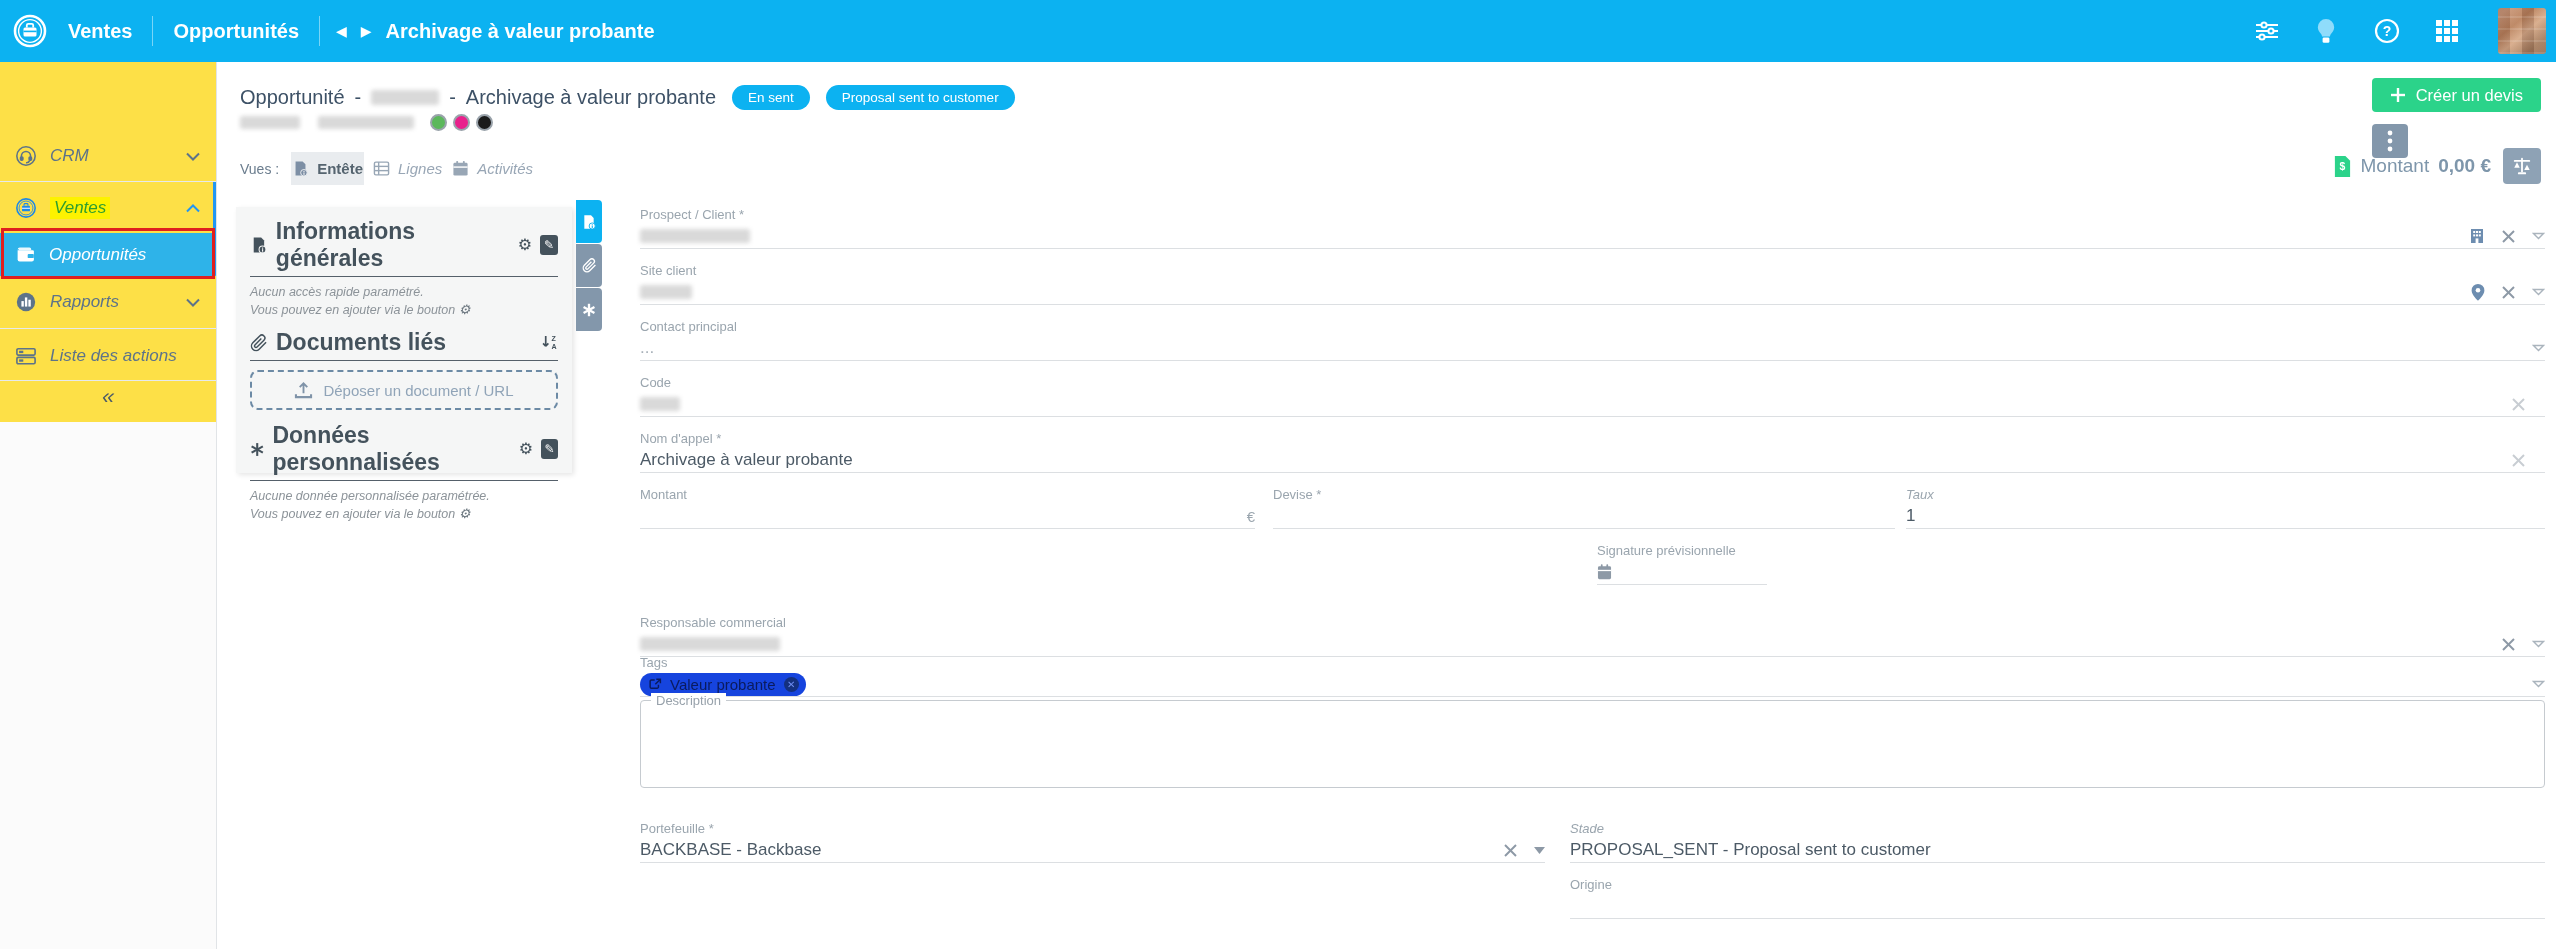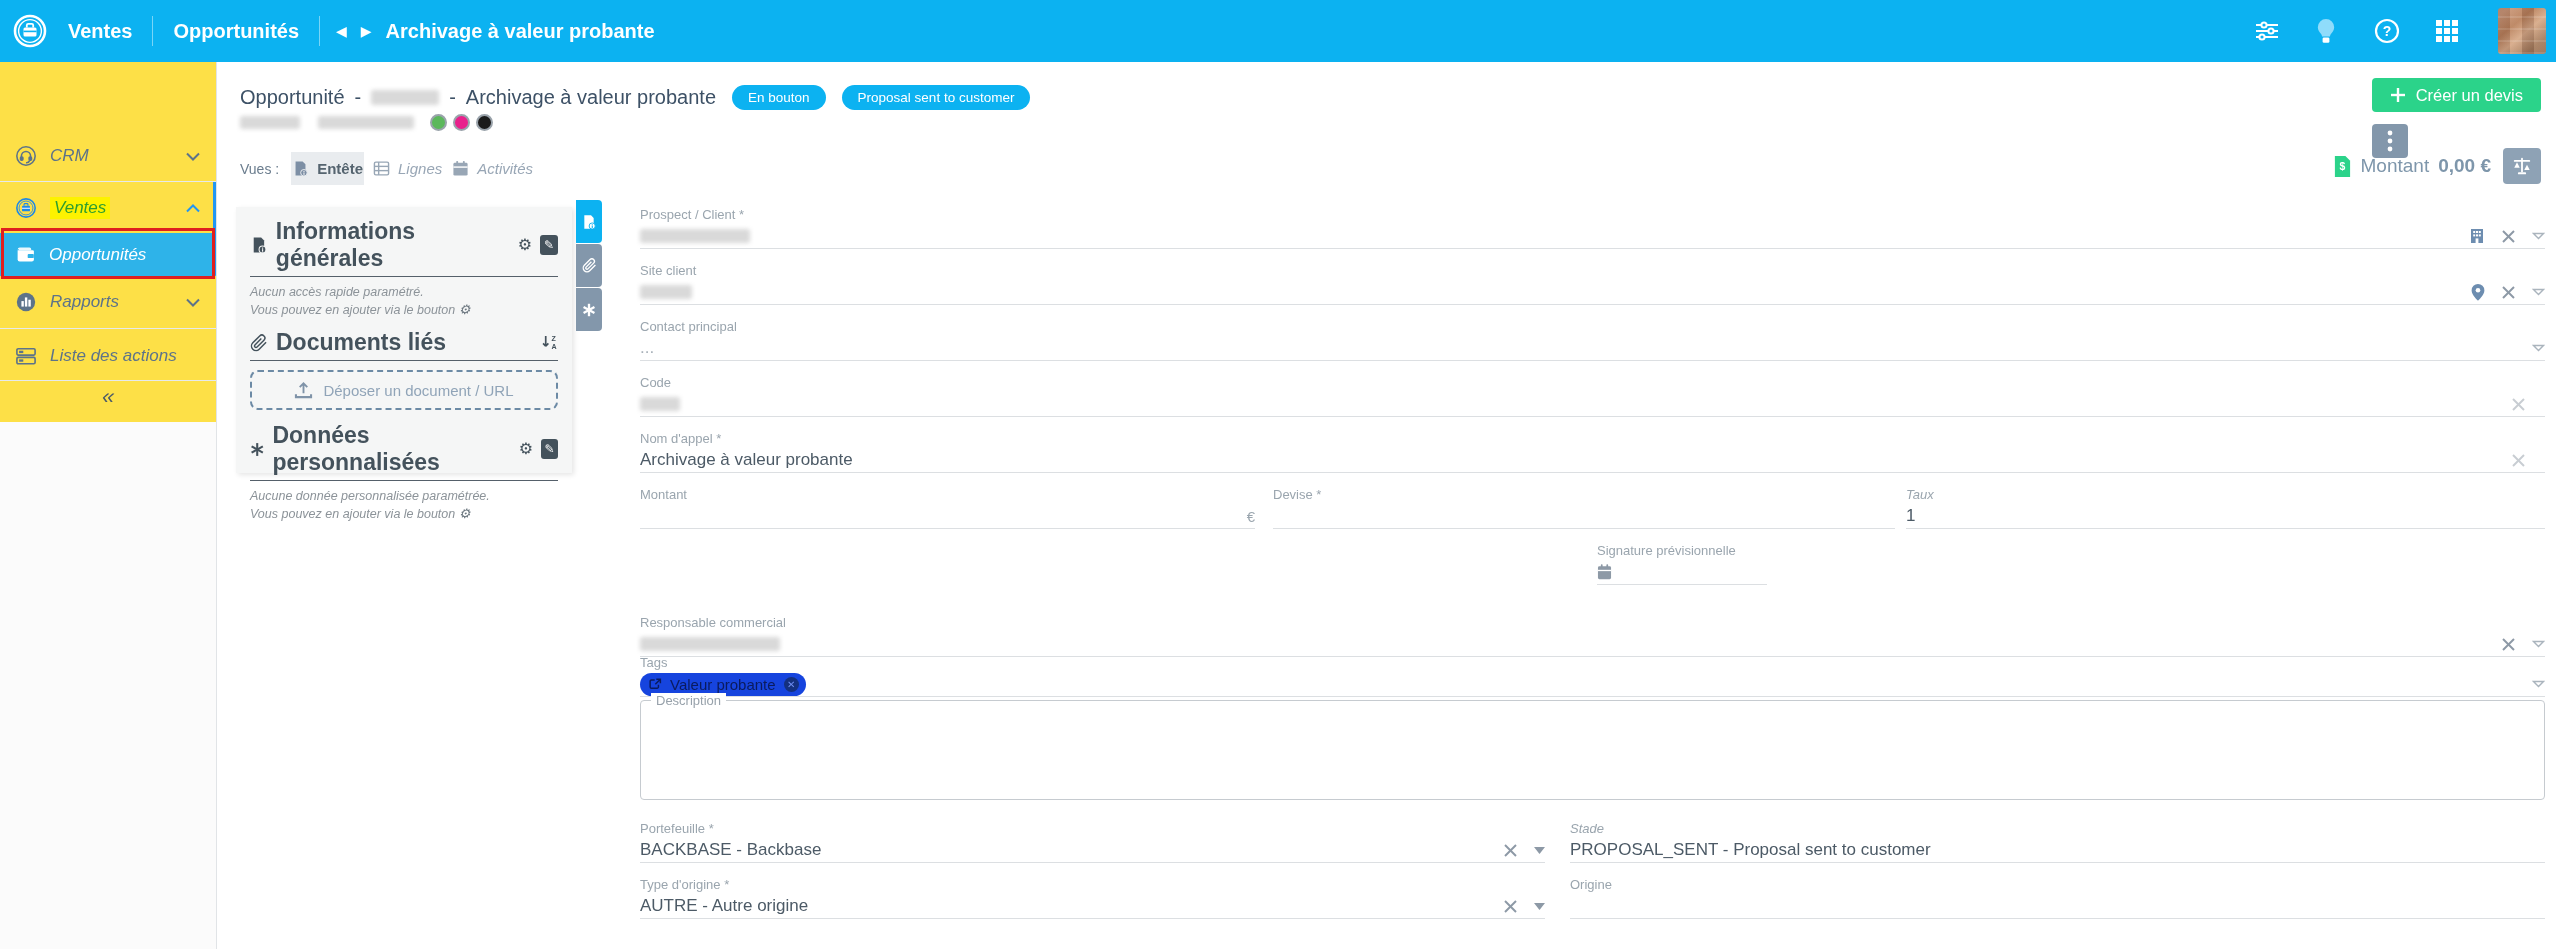--- a/index.html
+++ b/index.html
@@ -104,21 +104,21 @@
   .ficons { margin-left:auto; display:flex; align-items:center; gap:17px; }
   .sfx { margin-left:auto; color:#9aa5ae; font-size:15px; }
   .ic { cursor:pointer; }
   .uline-short { position:absolute; left:0; top:50px; width:170px; border-top:1px solid #dcdfe2; }
 
   .tagpill { display:inline-flex; align-items:center; gap:8px; background:#1644de; color:#0a1b5e;
              height:23px; border-radius:12px; padding:0 7px 0 9px; font-size:15px; cursor:pointer; }
   .tag-x { width:15px; height:15px; border-radius:50%; background:#14307f; color:#6e8df2;
            font-size:10px; display:flex; align-items:center; justify-content:center; cursor:pointer; }
 
-  .desc-set { position:absolute; left:0; right:0; top:502px; height:100px;
+  .desc-set { position:absolute; left:0; right:0; top:502px; height:88px;
               border:1px solid #c6cbd0; border-radius:4px; }
   .desc-legend { position:absolute; left:10px; top:-8px; background:#fff; padding:0 5px;
                  font-size:13px; color:#98a2ab; }
 </style>
 </head>
 <body>
 
 <div class="topbar">
   <span class="tb-logo">
     <svg width="36" height="36" viewBox="0 0 36 36">
@@ -266,21 +266,21 @@
 </div>
 
 <div class="main">
 
   <div class="pg-title">
     <span>Opportunité</span>
     <span>-</span>
     <span class="rd" style="width:68px;height:15px;"></span>
     <span>-</span>
     <span>Archivage à valeur probante</span>
-    <span class="badge">En bouton</span>
+    <span class="badge">En sent</span>
     <span class="badge">Proposal sent to customer</span>
   </div>
 
   <div class="subline">
     <span class="rd" style="width:60px;height:13px;"></span>
     <span class="rd" style="width:96px;height:13px;margin-left:12px;margin-right:10px;"></span>
     <span class="dot" style="background:#5cb85c;"></span>
     <span class="dot" style="background:#e9218c;"></span>
     <span class="dot" style="background:#1b1b1b;"></span>
   </div>
@@ -636,38 +636,19 @@
         </span>
       </div>
     </div>
     <div class="fld" style="left:930px;right:0;top:614px;">
       <div class="lbl it">Stade</div>
       <div class="vrow">
           <span class="val">PROPOSAL_SENT - Proposal sent to customer</span>
         </div>
     </div>
 
-    <div class="fld" style="left:0;width:905px;top:670px;">
-      <div class="lbl">Type d'origine *</div>
-      <div class="vrow">
-        <span class="val">AUTRE - Autre origine</span>
-        <span class="ficons">
-          <span class="ic">
-            <svg width="13" height="13" viewBox="0 0 13 13" stroke="#8d99a6" stroke-width="2">
-                <line x1="1" y1="1" x2="12" y2="12"></line>
-                <line x1="12" y1="1" x2="1" y2="12"></line>
-              </svg>
-          </span>
-          <span class="ic">
-            <svg width="11" height="7" viewBox="0 0 11 7" fill="#8d99a6">
-                <path d="M0 0h11L5.5 7z"></path>
-              </svg>
-          </span>
-        </span>
-      </div>
-    </div>
     <div class="fld" style="left:930px;right:0;top:670px;">
       <div class="lbl">Origine</div>
       <div class="vrow"></div>
     </div>
 
   </div>
 </div>
 
 </body></html>

